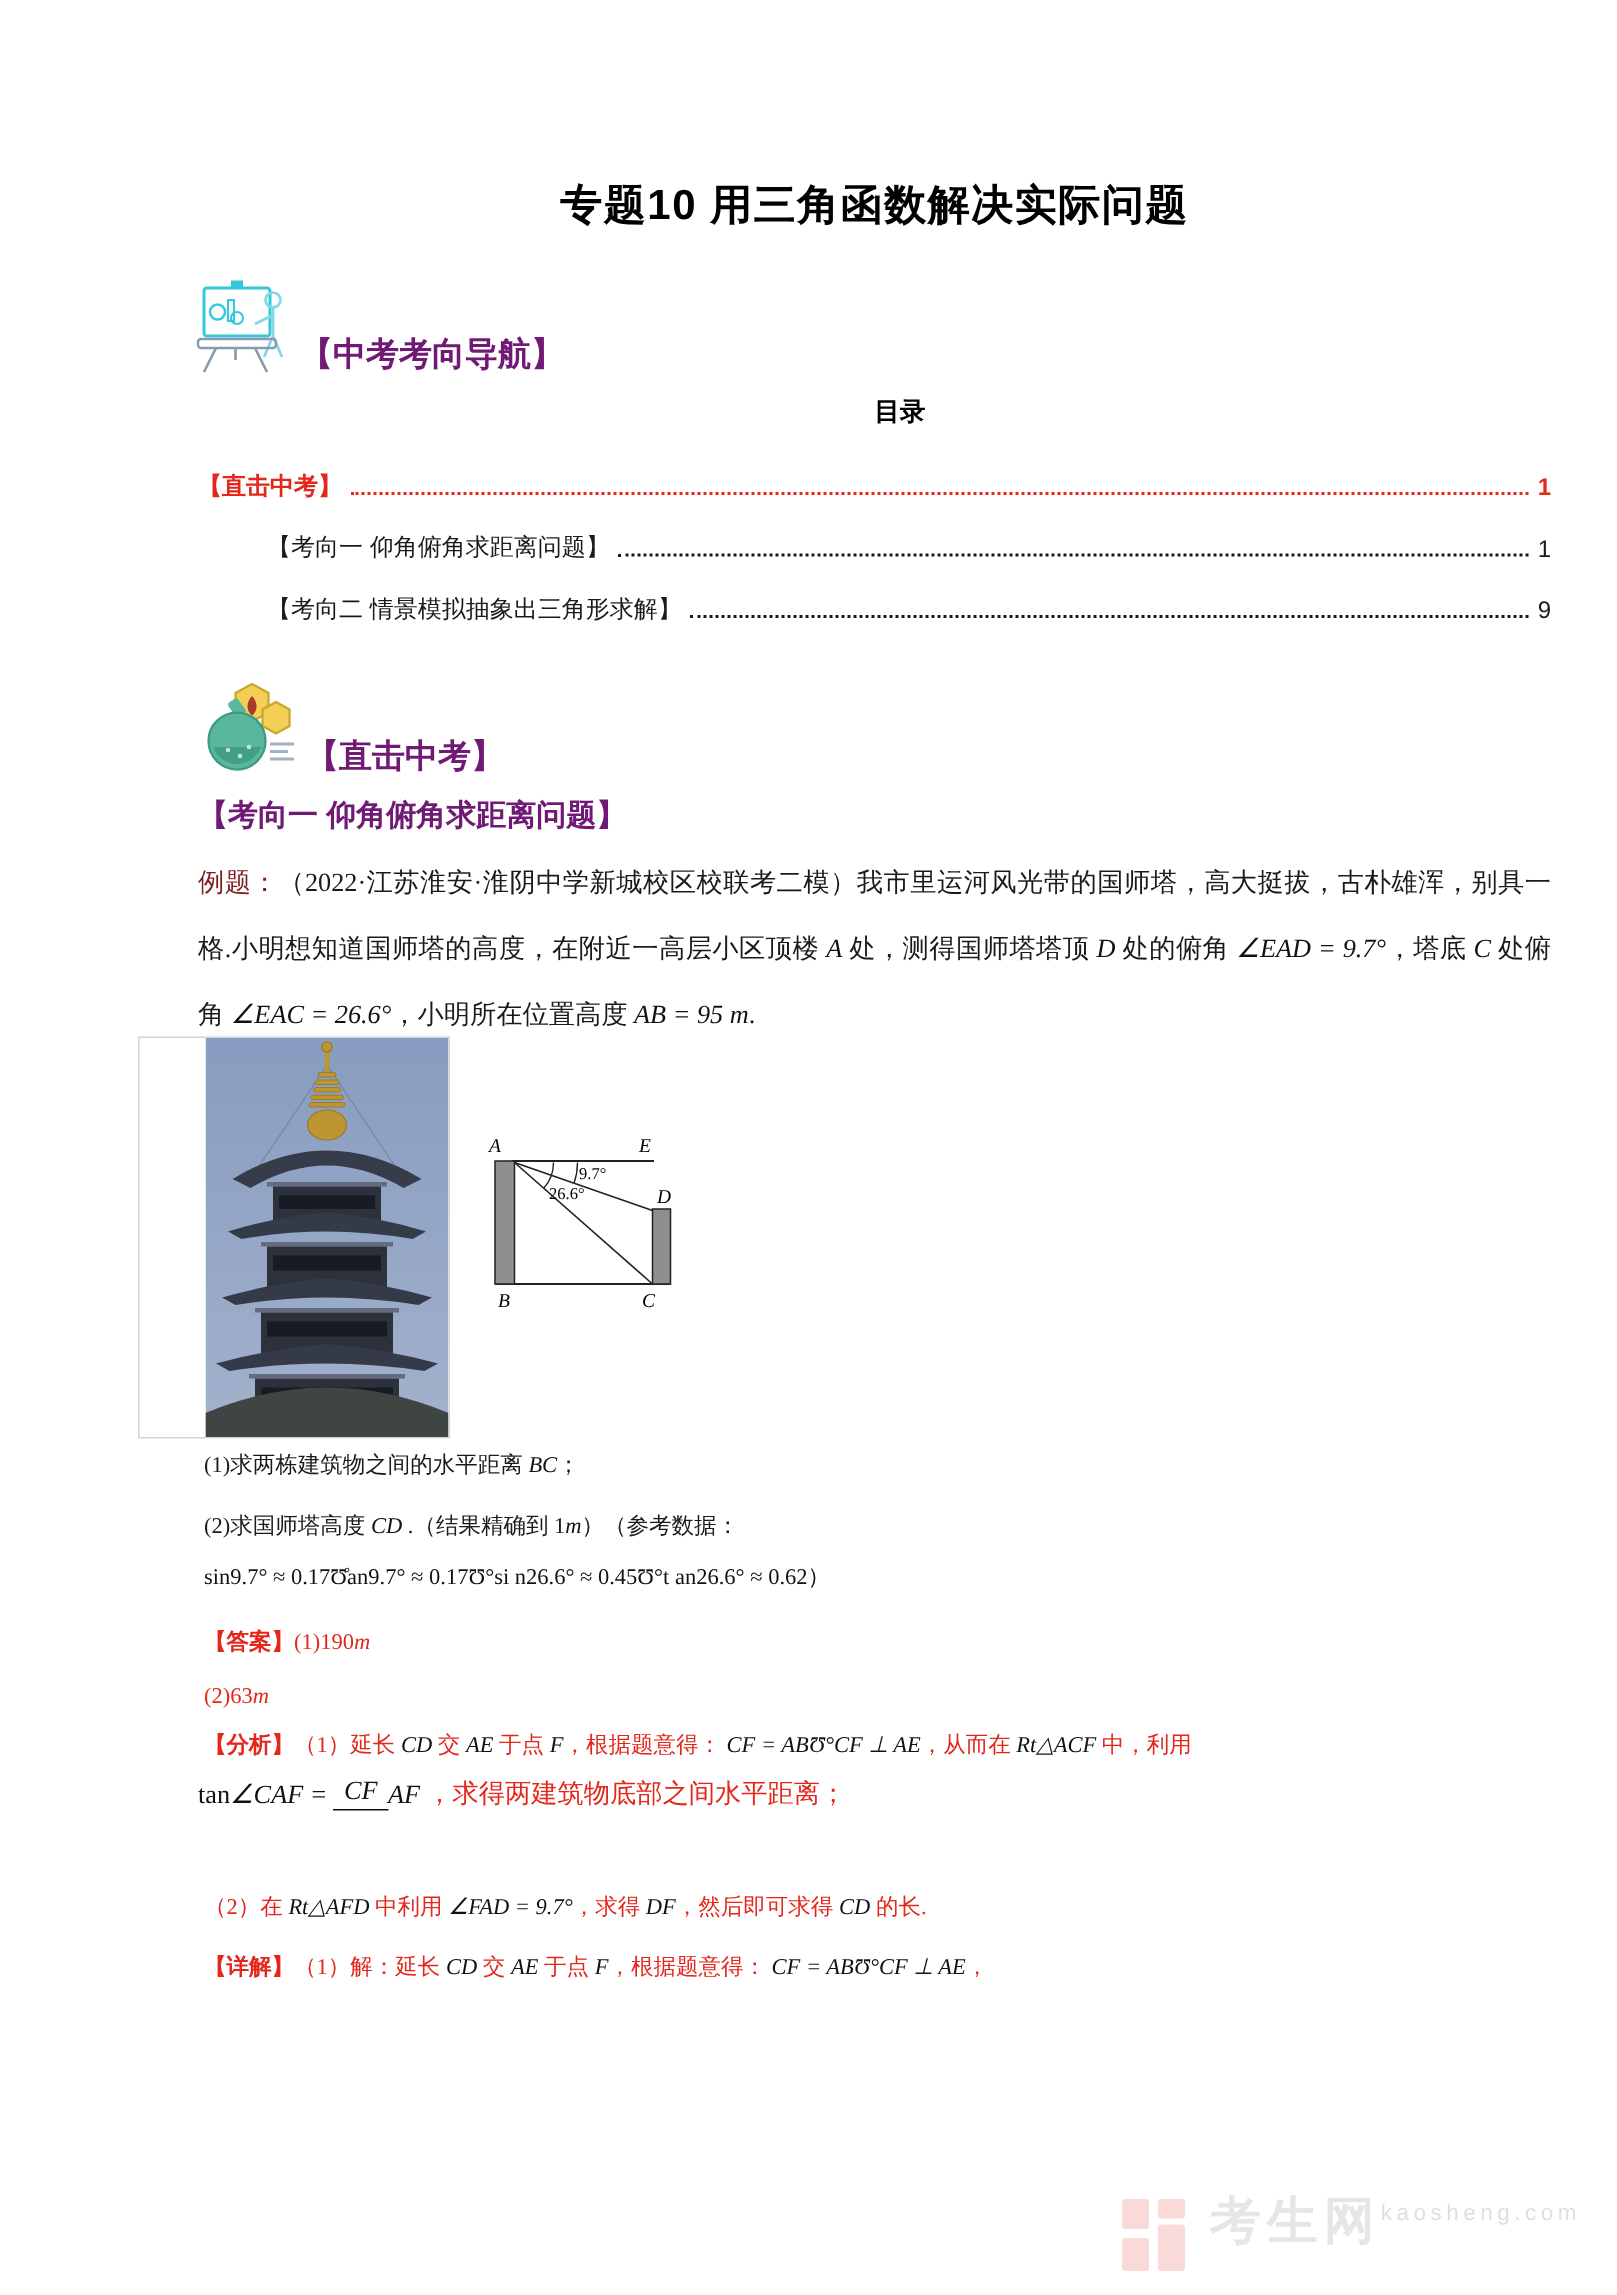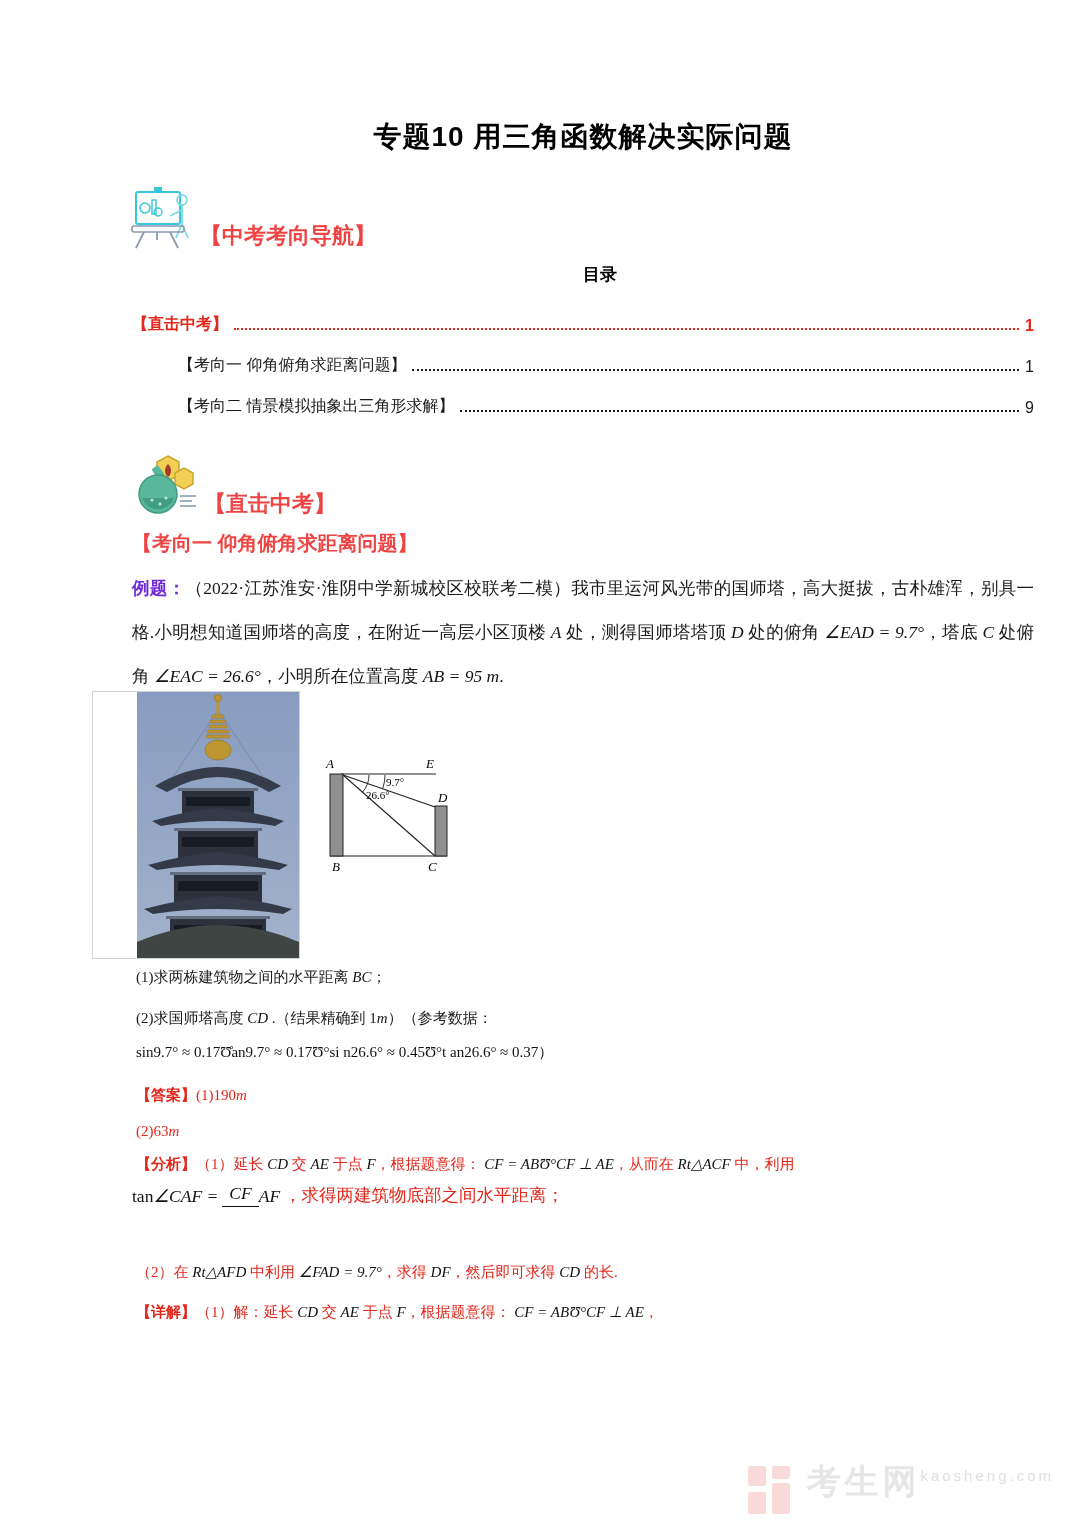--- a/index.html
+++ b/index.html
@@ -8,21 +8,21 @@
     overflow:hidden; font-family:"Liberation Serif", serif; color:#111;
   }
   .abs { position:absolute;padding-left:44px; }
 
   .doc-title {
     top:118px; left:0; width:100%; text-align:center;
     font-family:"Liberation Sans", sans-serif; font-weight:bold;
     font-size:28px; color:#000; letter-spacing:1px;
   }
   .blue-heading {
-    font-family:"Liberation Sans", sans-serif; font-weight:bold; color:#ef4444;text-align:center;
+    font-family:"Liberation Sans", sans-serif; font-weight:bold; color:#701a75;text-align:center;
   }
   .nav-label   { left:156px; top:221px; font-size:22px; }
   .zhiji-label { left:160px; top:489px; font-size:22px; }
   .kx1-label   { left:88px;  top:530px; font-size:20px; }
 
   .toc-heading {
     top:263px; left:17px; width:100%; text-align:center;
     font-family:"Liberation Sans", sans-serif; font-weight:bold; font-size:17px; color:#000;
   }
   .toc { left:88px; top:296px; width:902px; font-family:"Liberation Sans", sans-serif; }
@@ -31,21 +31,21 @@
   .toc-row .leader { flex:1; border-bottom:2px dotted currentColor; margin:0 6px 7px 6px; }
   .toc-row .pg { padding-bottom:2px; }
   .toc-red { color:#E4261B; font-weight:bold; }
   .toc-black { color:#1a1a1a; padding-left:46px; }
 
   .bodyline { left:92px; width:902px; font-size:15px; line-height:30px; }
   .problem  { left:88px; top:566px; width:902px; font-size:17.5px; line-height:44px; text-align:justify; }
 
   
   .s-cn  { color:#1a1a1a; }
-  .s-b   { color:#6d28d9; font-weight:bold; }
+  .s-b   { color:#7f1d1d; font-weight:normal; }
   .s-m   { color:#111; font-style:italic; font-family:"Liberation Serif", serif; }
   .s-mu  { color:#111; font-family:"Liberation Serif", serif; }
   .s-red { color:#E4261B; }
   .s-redb{ color:#E4261B; font-weight:bold; }
   .s-redm{ color:#E4261B; font-style:italic; }
 
   .frac-line { left:88px; top:1182px; width:902px; display:flex; align-items:flex-end; font-size:17.5px; }
   .frac { display:inline-flex; align-items:center;
           font-style:italic; font-family:"Liberation Serif", serif; margin:0 4px; }
   .frac .num { border-bottom:1.6px solid #111; padding:0 7px 2px 7px; line-height:22px; }
@@ -185,21 +185,21 @@
       <text x="124" y="52" font-size="13" font-style="italic" font-family="Liberation Serif, serif">D</text>
       <text x="18" y="121" font-size="13" font-style="italic" font-family="Liberation Serif, serif">B</text>
       <text x="114" y="121" font-size="13" font-style="italic" font-family="Liberation Serif, serif">C</text>
       <text x="72" y="36" font-size="11" font-family="Liberation Serif, serif">9.7°</text>
       <text x="52" y="49" font-size="11" font-family="Liberation Serif, serif">26.6°</text>
     </svg>
   </div>
 
   <div class="abs bodyline" style="top:962px;"><span class="s-cn">(1)求两栋建筑物之间的水平距离 </span><span class="s-m">BC</span><span class="s-cn">；</span></div>
   <div class="abs bodyline" style="top:1003px;"><span class="s-cn">(2)求国师塔高度 </span><span class="s-m">CD</span><span class="s-cn"> .（结果精确到 1</span><span class="s-m">m</span><span class="s-cn">）（参考数据：</span></div>
-  <div class="abs bodyline" style="top:1037px;"><span class="s-mu">sin9.7° ≈ 0.17Ʊ̊an9.7° ≈ 0.17Ʊ°si n26.6° ≈ 0.45Ʊ°t an26.6° ≈ 0.37）</span></div>
+  <div class="abs bodyline" style="top:1037px;"><span class="s-mu">sin9.7° ≈ 0.17Ʊ̊an9.7° ≈ 0.17Ʊ°si n26.6° ≈ 0.45Ʊ°t an26.6° ≈ 0.62）</span></div>
 
   <div class="abs bodyline" style="top:1080px;"><span class="s-redb">【答案】</span><span class="s-red">(1)190</span><span class="s-redm">m</span></div>
   <div class="abs bodyline" style="top:1116px;"><span class="s-red">(2)63</span><span class="s-redm">m</span></div>
 
   <div class="abs bodyline" style="top:1149px;"><span class="s-redb">【分析】</span><span class="s-red">（1）延长 </span><span class="s-m">CD</span><span class="s-red"> 交 </span><span class="s-m">AE</span><span class="s-red"> 于点 </span><span class="s-m">F</span><span class="s-red">，根据题意得： </span><span class="s-m">CF = ABƱ°CF ⊥ AE</span><span class="s-red">，从而在 </span><span class="s-m">Rt△ACF</span><span class="s-red"> 中，利用</span></div>
 
   <div class="abs frac-line">
     <span><span class="s-mu">tan</span><span class="s-m">∠CAF = </span></span>
     <span class="frac">
       <span class="num">CF</span>

